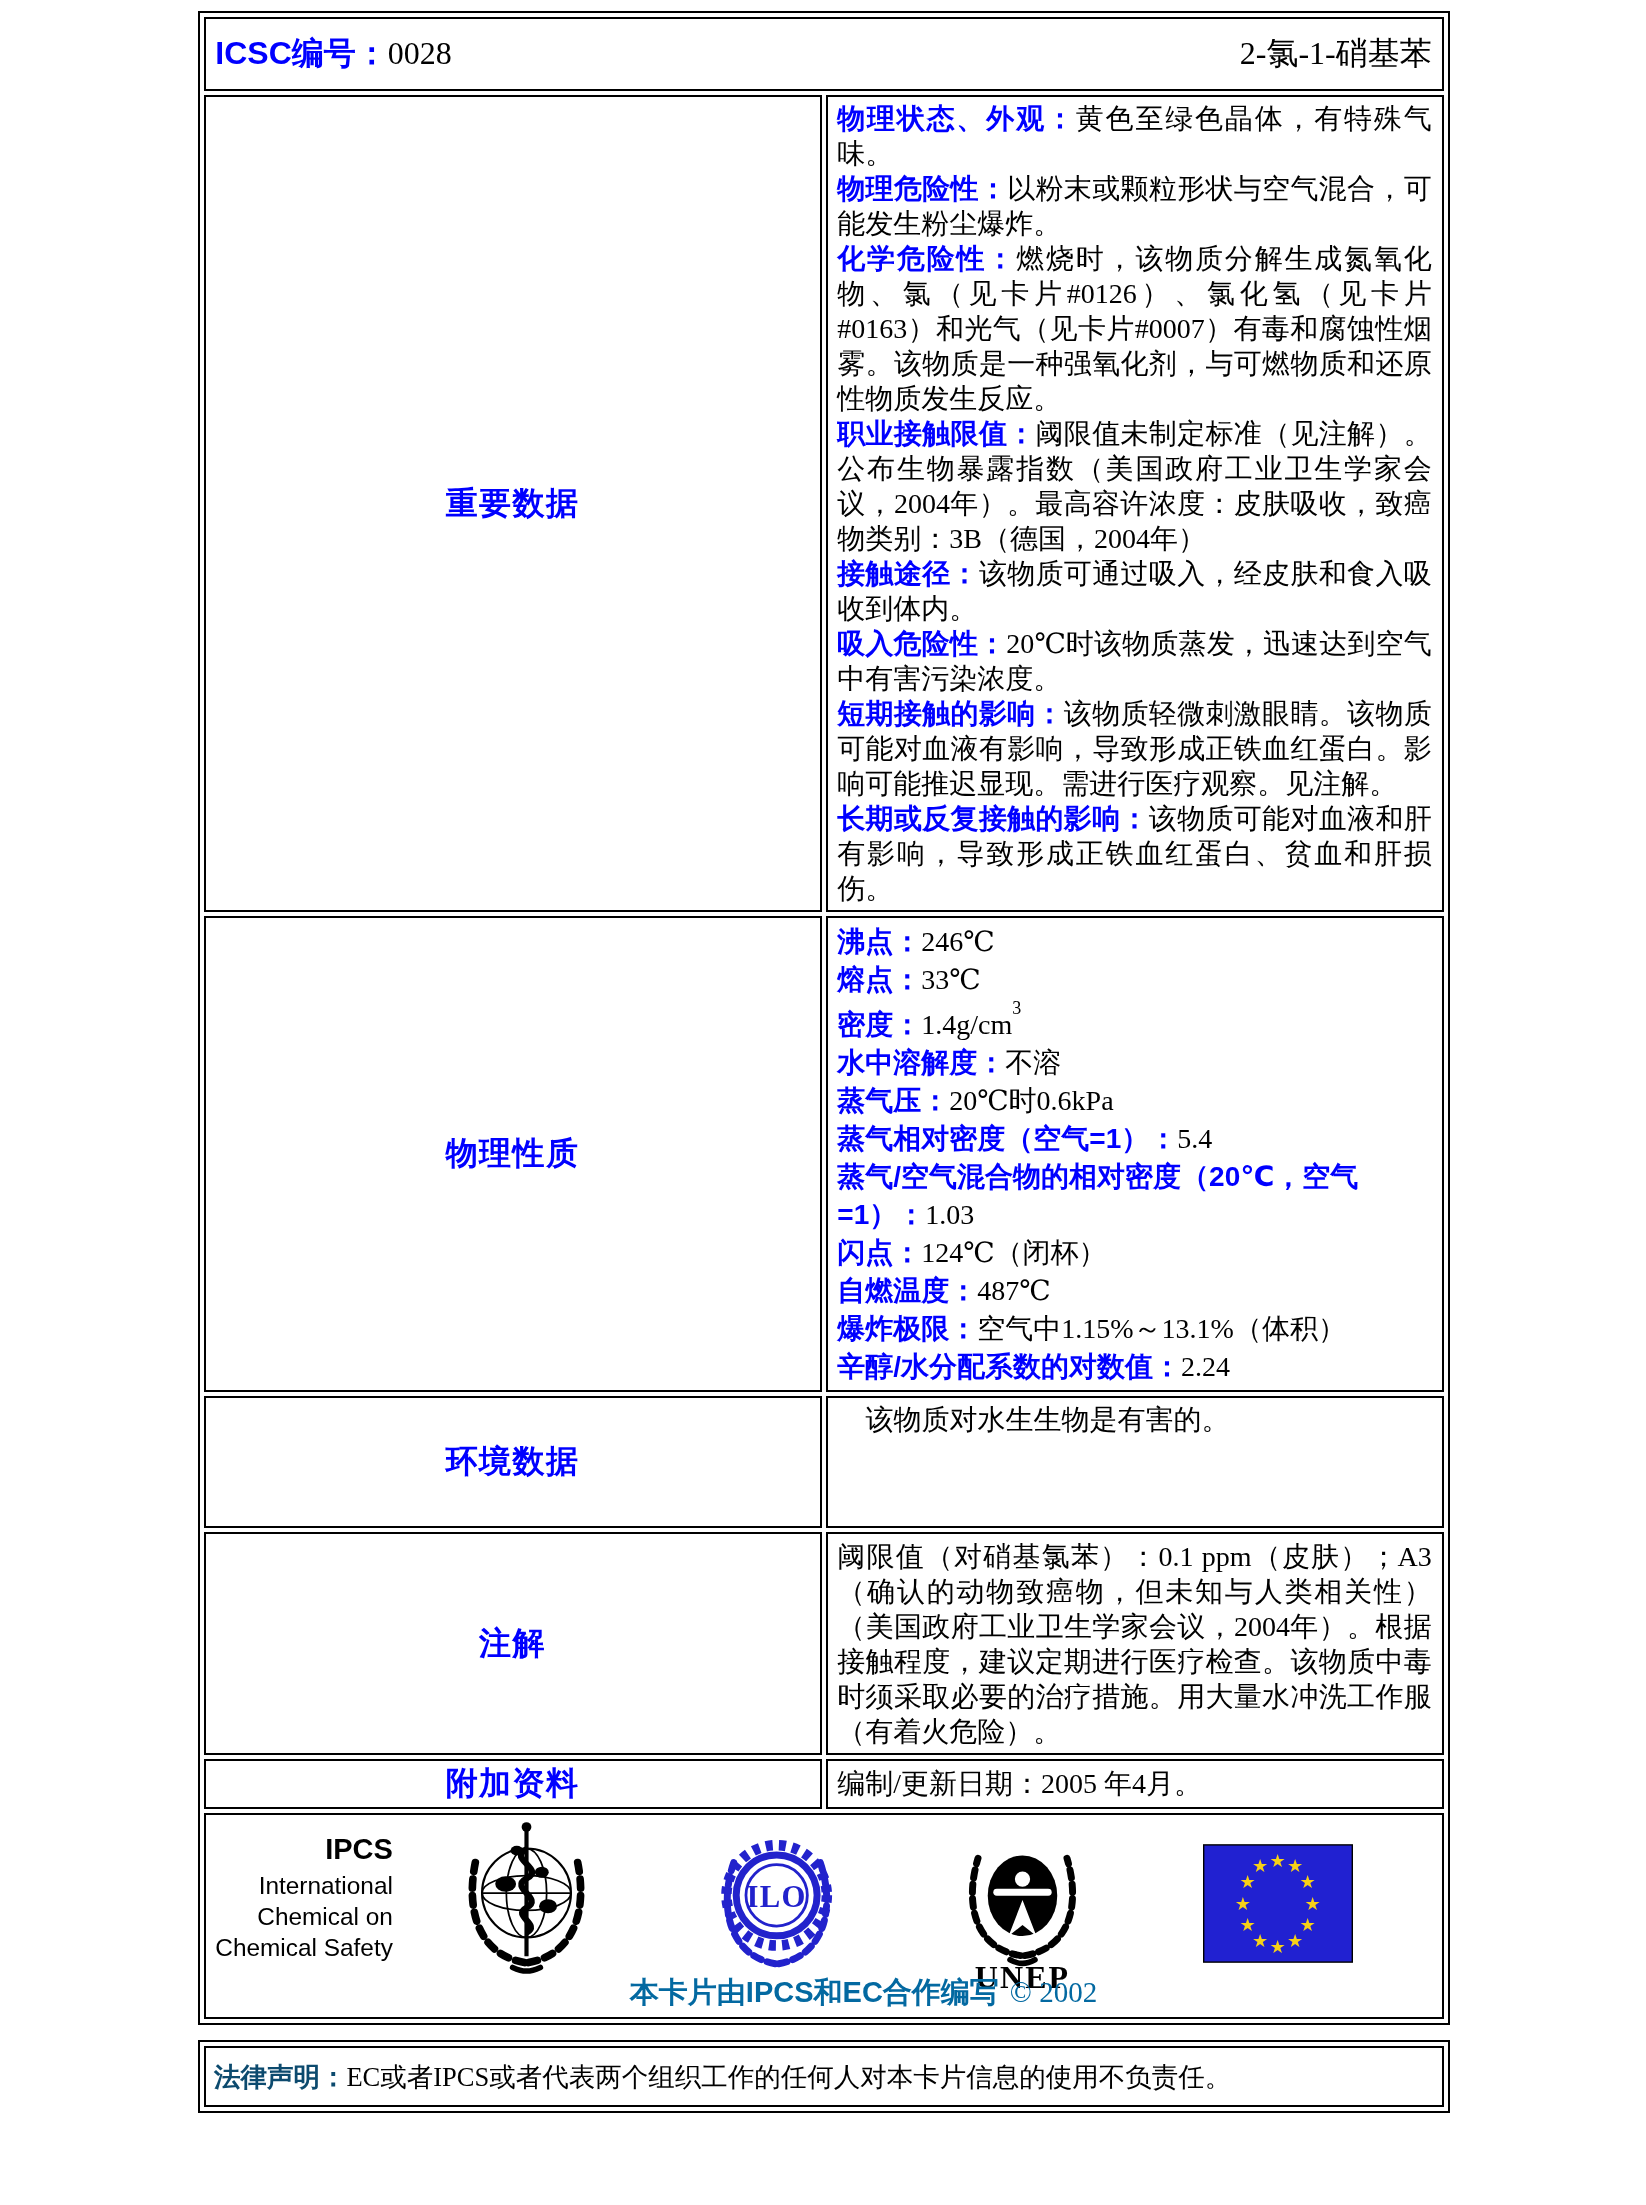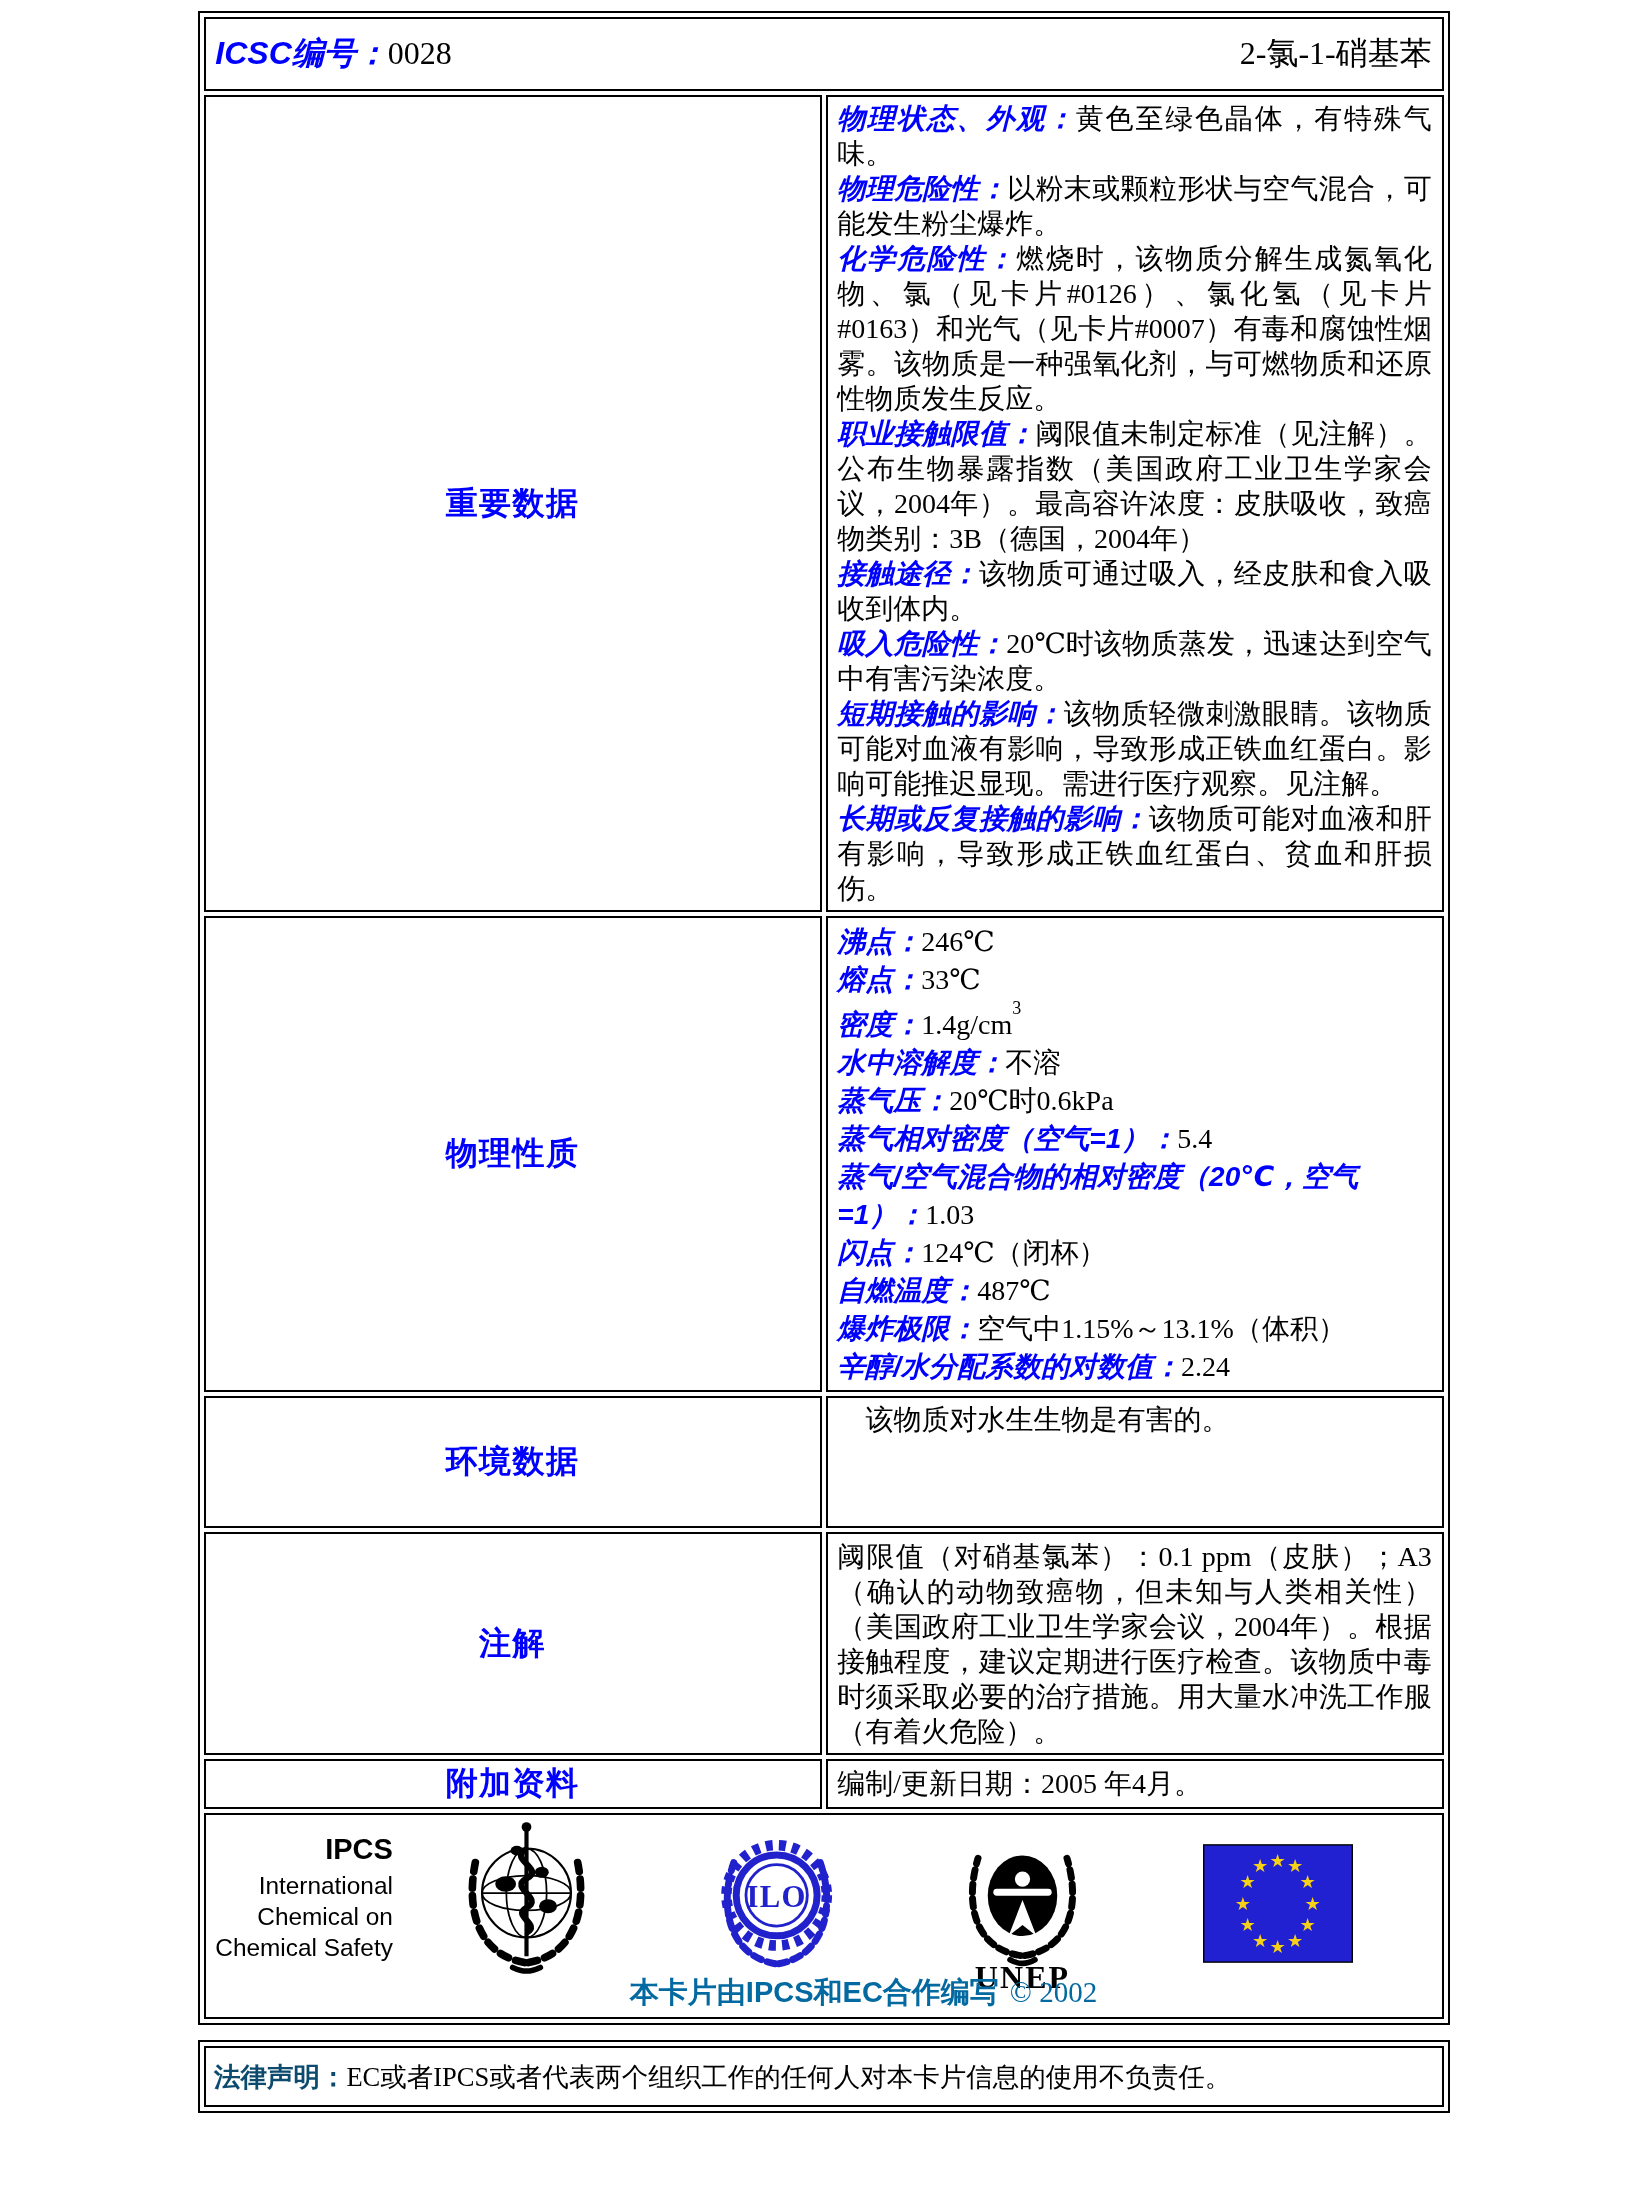--- a/index.html
+++ b/index.html
@@ -11,21 +11,21 @@
   table.card{border-collapse:separate;border-spacing:4.2px;border:2.8px solid #000;
     width:1252px;margin:11px auto 0;table-layout:fixed;background:#fff;}
   table.card td{border:2.1px solid #000;background:#fff;}
   td.label-cell{width:170px;text-align:center;vertical-align:middle;}
   .sec-label{color:#0000ff;font-family:"Liberation Sans","DejaVu Sans",sans-serif;
     font-weight:bold;font-size:32px;letter-spacing:1.4px;}
   td.content-cell{vertical-align:top;padding:4.2px 9.8px;}
   td.header-cell{height:70px;vertical-align:middle;padding:0 9.8px;}
   .header-row{display:flex;justify-content:space-between;align-items:center;width:100%;}
   .blue-lab{color:#0000ff;font-family:"Liberation Sans","DejaVu Sans",sans-serif;
-    font-weight:bold;font-style:italic;}
+    font-weight:bold;}
   .hdr-left{font-size:32px;}
   .hdr-left .num{font-size:32px;}
   .hdr-right{font-size:32px;}
   td.important-cell{height:674px;}
   td.physical-cell{height:416px;}
   td.env-cell{height:120px;padding-left:38px;}
   td.notes-cell{height:141px;}
   td.addl-cell{height:36px;vertical-align:middle;}
   .flow{font-size:28px;line-height:35px;text-align:justify;}
   .flow .blue-lab{font-size:28px;}

